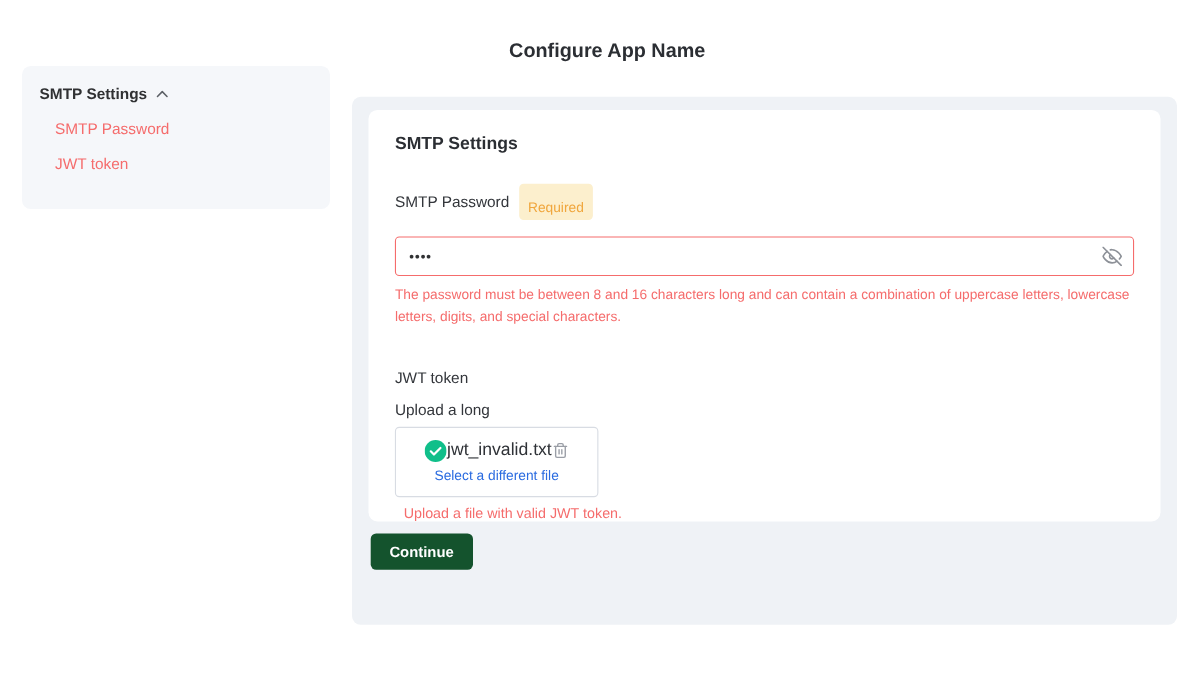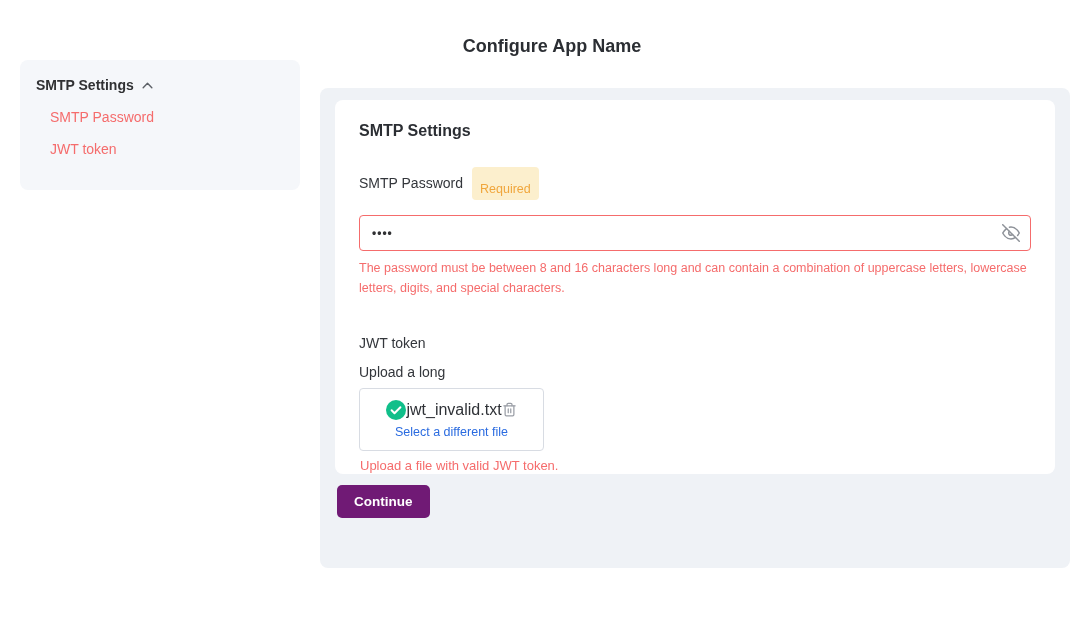--- a/index.html
+++ b/index.html
@@ -169,33 +169,33 @@
     align-items: center;
   }
   .file-link {
     display: inline-block;
     margin-top: 5px;
     font-size: 12.5px;
     color: #2a6be0;
     cursor: pointer;
   }
   .upload-error {
-    margin: 7px 0 0 1px;
+    margin: 7px 0 0 8px;
     font-size: 13px;
   }
   .footer-error {
     margin: 23px 0 0 2px;
     font-size: 13px;
   }
   .continue-btn {
     display: block;
     margin: 11px 0 0 2px;
     border: none;
     border-radius: 5px;
-    background: #701a75;
+    background: #14532d;
     color: #ffffff;
     font-weight: bold;
     font-size: 13.5px;
     padding: 9px 17px;
     font-family: inherit;
     cursor: not-allowed;
   }
 </style>
 </head>
 <body>

